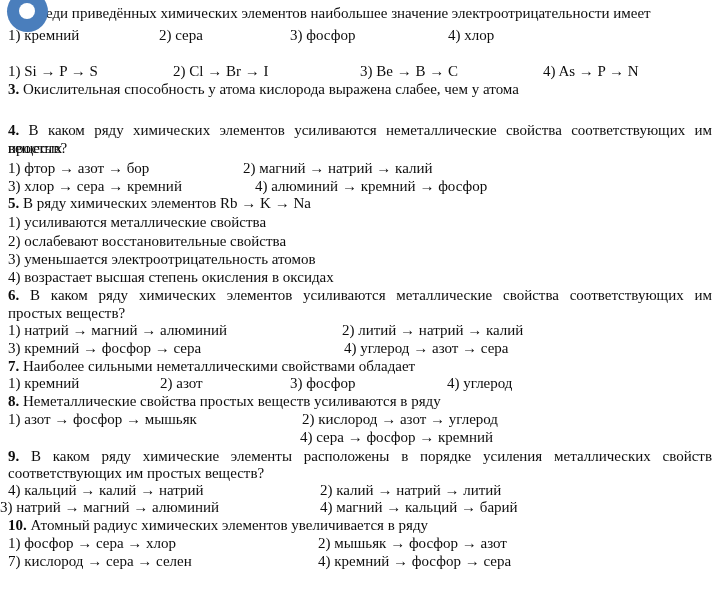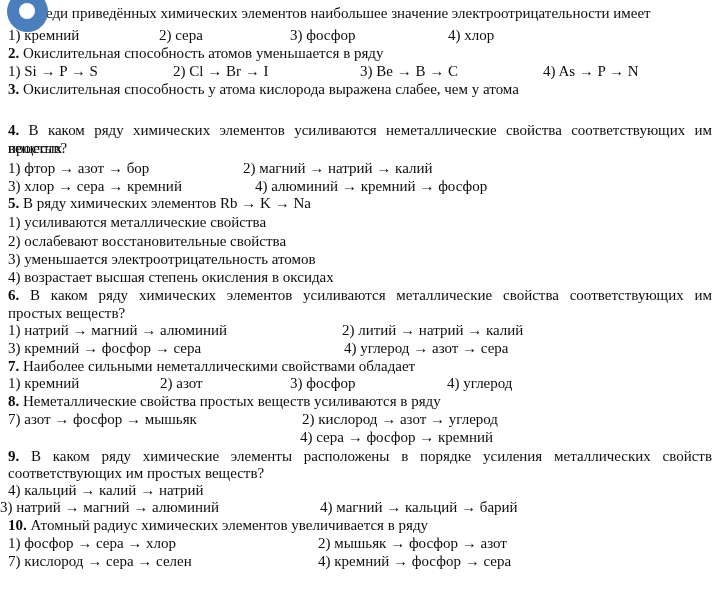--- a/index.html
+++ b/index.html
@@ -68,26 +68,20 @@
   <div class="line" style="top:4px">
     <span class="seg" style="left:46px">еди приведённых химических элементов наибольшее значение электроотрицательности имеет</span>
   </div>
   <div class="line" style="top:26px">
     <span class="seg" style="left:8px">1) кремний</span>
     <span class="seg" style="left:159px">2) сера</span>
     <span class="seg" style="left:290px">3) фосфор</span>
     <span class="seg" style="left:448px">4) хлор</span>
   </div>
 
-  <div class="line" style="top:44px">
-    <span class="seg" style="left:8px">
-      <span class="qnum">2.</span>
-      <span>Окислительная способность атомов уменьшается в ряду</span>
-    </span>
-  </div>
   <div class="line" style="top:62px">
     <span class="seg" style="left:8px">1) Si → P → S</span>
     <span class="seg" style="left:173px">2) Cl → Br → I</span>
     <span class="seg" style="left:360px">3) Be → B → C</span>
     <span class="seg" style="left:543px">4) As → P → N</span>
   </div>
 
   <div class="line" style="top:80px">
     <span class="seg" style="left:8px">
       <span class="qnum">3.</span>
@@ -159,36 +153,37 @@
     <span class="seg" style="left:447px">4) углерод</span>
   </div>
 
   <div class="line" style="top:392px">
     <span class="seg" style="left:8px">
       <span class="qnum">8.</span>
       <span>Неметаллические свойства простых веществ усиливаются в ряду</span>
     </span>
   </div>
   <div class="line" style="top:410px">
-    <span class="seg" style="left:8px">7) азот → фосфор → мышьяк</span>
+    <span class="seg" style="left:8px">1) азот → фосфор → мышьяк</span>
     <span class="seg" style="left:302px">2) кислород → азот → углерод</span>
   </div>
   <div class="line" style="top:428px">
     <span class="seg" style="left:300px">4) сера → фосфор → кремний</span>
   </div>
 
   <div class="jline" style="top:447px">
     <span class="qnum">9.</span>
     <span>В каком ряду химические элементы расположены в порядке усиления металлических свойств</span>
   </div>
   <div class="line" style="top:464px">
     <span class="seg" style="left:8px">соответствующих им простых веществ?</span>
   </div>
   <div class="line" style="top:481px">
     <span class="seg" style="left:8px">4) кальций → калий → натрий</span>
+    <span class="seg" style="left:320px">2) калий → натрий → литий</span>
   </div>
   <div class="line" style="top:498px">
     <span class="seg" style="left:0">3) натрий → магний → алюминий</span>
     <span class="seg" style="left:320px">4) магний → кальций → барий</span>
   </div>
 
   <div class="line" style="top:516px">
     <span class="seg" style="left:8px">
       <span class="qnum">10.</span>
       <span>Атомный радиус химических элементов увеличивается в ряду</span>

